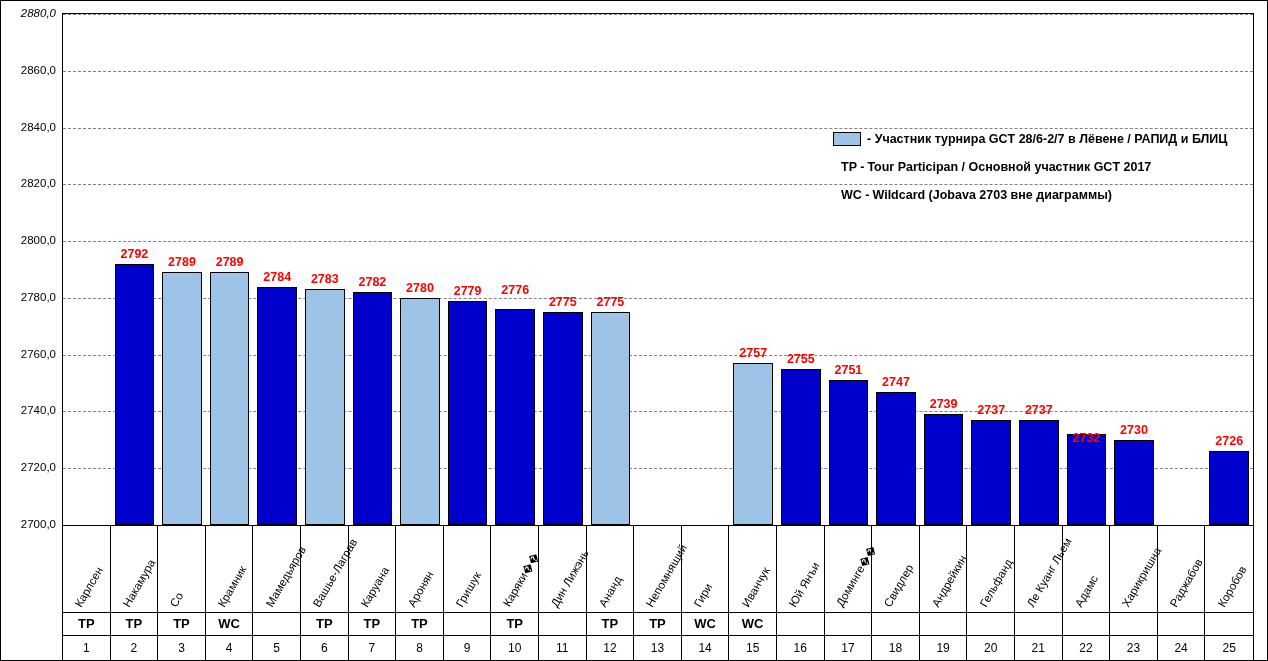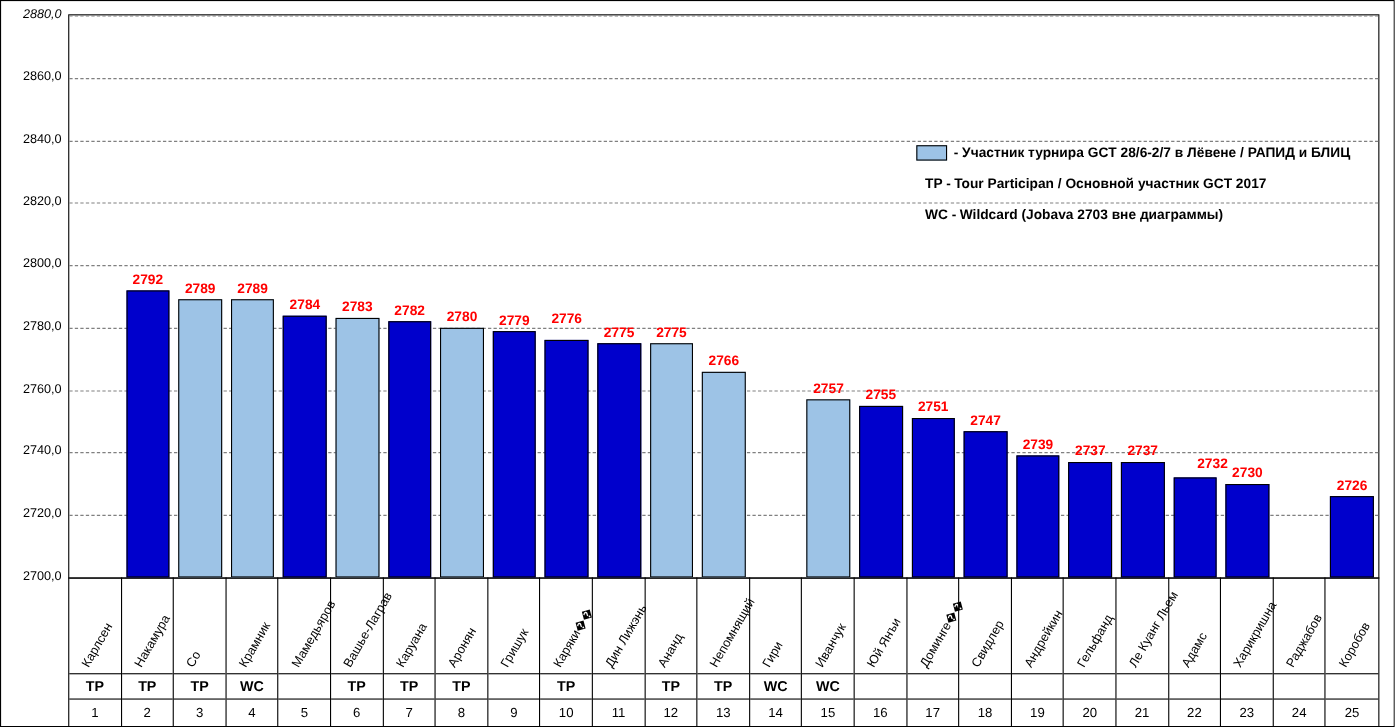--- a/index.html
+++ b/index.html
@@ -291,24 +291,20 @@
           <div class="bar-value" style="bottom: 228px;">2776</div>
         </div>
         <div class="bar-col" style="left: 476px; width: 47.6px;">
           <div class="bar" style="height: 212.917px; background: rgb(0, 0, 204);"></div>
           <div class="bar-value" style="bottom: 215.917px;">2775</div>
         </div>
         <div class="bar-col" style="left: 523.6px; width: 47.6px;">
           <div class="bar" style="height: 212.917px; background: rgb(157, 195, 230);"></div>
           <div class="bar-value" style="bottom: 215.917px;">2775</div>
         </div>
-        <div class="bar-col" style="left: 571.2px; width: 47.6px;">
-          <div class="bar" style="height: 187.367px; background: rgb(157, 195, 230);"></div>
-          <div class="bar-value" style="bottom: 190.367px;">2766</div>
-        </div>
         <div class="bar-col" style="left: 666.4px; width: 47.6px;">
           <div class="bar" style="height: 161.817px; background: rgb(157, 195, 230);"></div>
           <div class="bar-value" style="bottom: 164.817px;">2757</div>
         </div>
         <div class="bar-col" style="left: 714px; width: 47.6px;">
           <div class="bar" style="height: 156.139px; background: rgb(0, 0, 204);"></div>
           <div class="bar-value" style="bottom: 159.139px;">2755</div>
         </div>
         <div class="bar-col" style="left: 761.6px; width: 47.6px;">
           <div class="bar" style="height: 144.783px; background: rgb(0, 0, 204);"></div>
@@ -325,21 +321,21 @@
         <div class="bar-col" style="left: 904.4px; width: 47.6px;">
           <div class="bar" style="height: 105.039px; background: rgb(0, 0, 204);"></div>
           <div class="bar-value" style="bottom: 108.039px;">2737</div>
         </div>
         <div class="bar-col" style="left: 952px; width: 47.6px;">
           <div class="bar" style="height: 105.039px; background: rgb(0, 0, 204);"></div>
           <div class="bar-value" style="bottom: 108.039px;">2737</div>
         </div>
         <div class="bar-col" style="left: 999.6px; width: 47.6px;">
           <div class="bar" style="height: 90.8444px; background: rgb(0, 0, 204);"></div>
-          <div class="bar-value" style="bottom: 97px; text-align: right;">2732</div>
+          <div class="bar-value" style="bottom: 80px;">2732</div>
         </div>
         <div class="bar-col" style="left: 1047.2px; width: 47.6px;">
           <div class="bar" style="height: 85.1667px; background: rgb(0, 0, 204);"></div>
           <div class="bar-value" style="bottom: 88.1667px;">2730</div>
         </div>
         <div class="bar-col" style="left: 1142.4px; width: 47.6px;">
           <div class="bar" style="height: 73.8111px; background: rgb(0, 0, 204);"></div>
           <div class="bar-value" style="bottom: 76.8111px;">2726</div>
         </div>
       </div>

